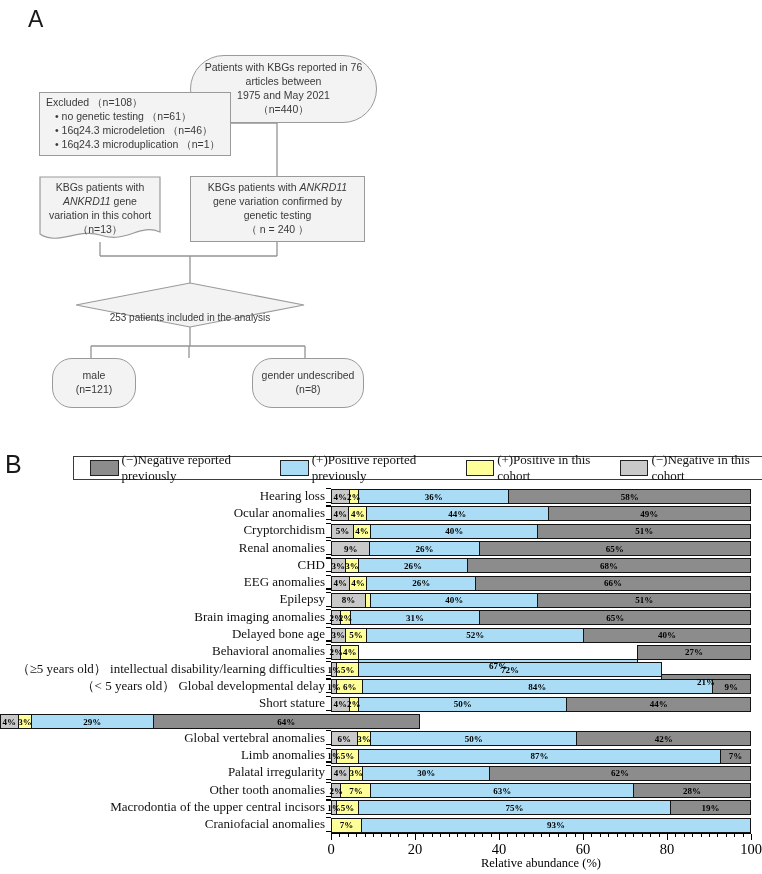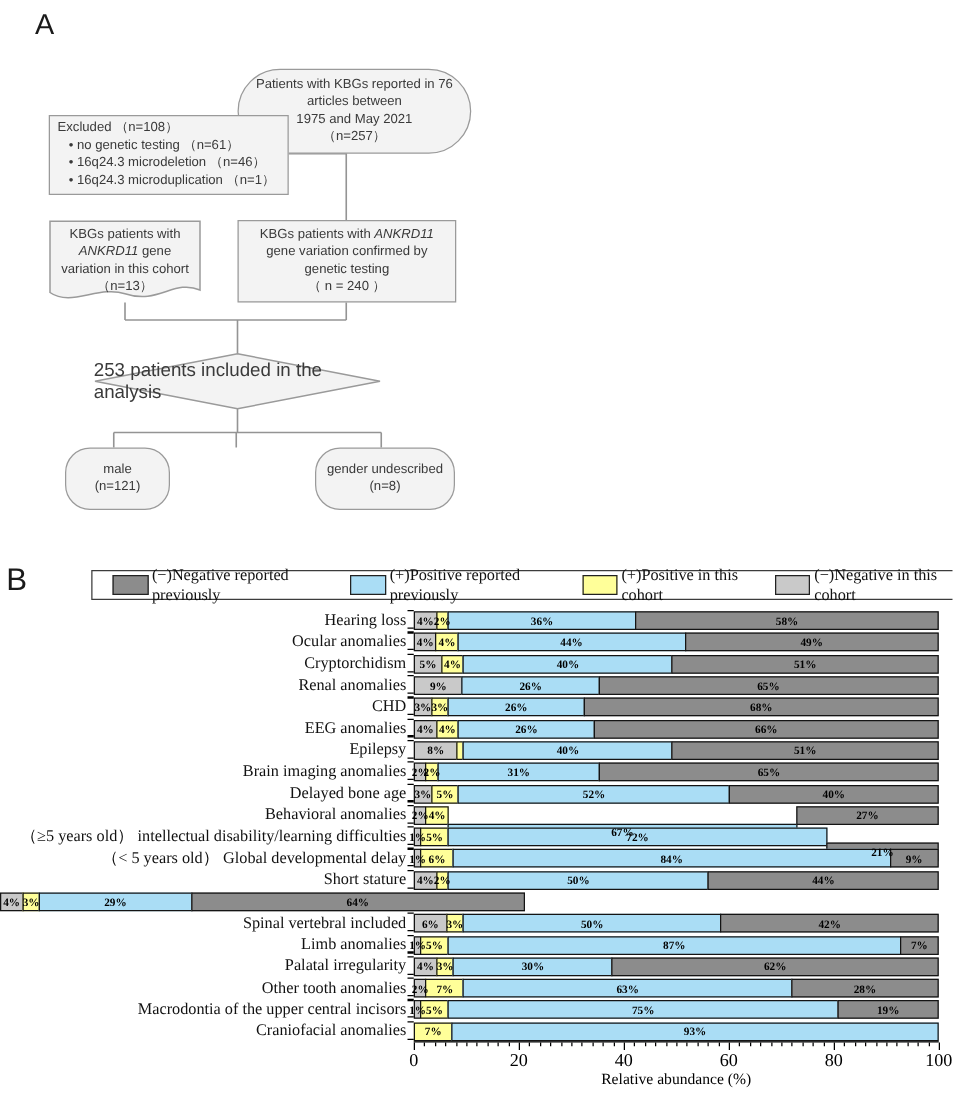--- a/index.html
+++ b/index.html
@@ -17,22 +17,22 @@
   .rect-excluded { left:39px; top:92px; width:178px; height:56px; text-align:left; padding:3px 6px; justify-content:flex-start;}
   .rect-excluded ul { list-style:none; margin-left:9px; }
   .rect-excluded li::before { content:"• "; }
   .rect-confirmed { left:190px; top:176px; width:173px; height:62px; padding:1px 0;}
   .doc-node { position:absolute; left:39px; top:176px; width:122px; height:72px; }
   .doc-node svg { position:absolute; left:0; top:0; }
   .doc-text { position:absolute; left:0; top:5px; width:122px; text-align:center;
               font-size:10.5px; line-height:1.32; color:#3a3a3a; }
   .diamond-node { position:absolute; left:75px; top:282px; width:230px; height:46px; }
   .diamond-node svg { position:absolute; left:0; top:0; }
-  .diamond-text { position:absolute; left:0; top:0; width:230px; height:46px; display:flex;
-                  align-items:center; justify-content:center; font-size:15px; color:#3a3a3a; }
+  .diamond-text { position:absolute; left:0; top:12px; width:230px; height:46px; display:flex;
+                  align-items:center; justify-content:center; font-size:10px; color:#3a3a3a; }
   .stadium-sm { border-radius:20px; height:46px; padding:1px 2px;}
   .node-male { left:52px; top:358px; width:78px; }
   .node-female { left:150px; top:358px; width:78px; }
   .node-gender { left:252px; top:358px; width:106px; }
 
   
   .panel-label-b { position:absolute; left:5px; top:450px; font-size:25px; color:#1a1a1a; }
   .legend { position:absolute; left:73px; top:456px; width:689px; height:22px; border:1.3px solid #3c3c3c;
             display:flex; align-items:center; justify-content:space-between; padding:0 16px;
             font-family:"Liberation Serif", serif; font-size:13px; color:#111; }
@@ -82,21 +82,21 @@
       <line x1="91" y1="346" x2="91" y2="358"></line>
       <line x1="189" y1="346" x2="189" y2="358"></line>
       <line x1="305" y1="346" x2="305" y2="358"></line>
     </g>
   </svg>
 
   <div class="node stadium-top">
     <div>Patients with KBGs reported in 76</div>
     <div>articles between</div>
     <div>1975 and May 2021</div>
-    <div>（n=257）</div>
+    <div>（n=440）</div>
   </div>
 
   <div class="node rect-excluded">
     <div>Excluded （n=108）</div>
     <ul>
       <li>no genetic testing （n=61）</li>
       <li>16q24.3 microdeletion （n=46）</li>
       <li>16q24.3 microduplication （n=1）</li>
     </ul>
   </div>
@@ -384,21 +384,21 @@
           </div>
           <div class="seg" style="width: 29%; background: rgb(170, 221, 245);">
             <span>29%</span>
           </div>
           <div class="seg" style="width: 64%; background: rgb(140, 140, 140);">
             <span>64%</span>
           </div>
         </div>
       </div>
       <div class="bar-row">
-        <div class="category-label">Spinal vertebral included</div>
+        <div class="category-label">Global vertebral anomalies</div>
         <div class="bar-track">
           <div class="seg" style="width: 5.94059%; background: rgb(201, 201, 201);">
             <span>6%</span>
           </div>
           <div class="seg" style="width: 2.9703%; background: rgb(255, 255, 153);">
             <span>3%</span>
           </div>
           <div class="seg" style="width: 49.505%; background: rgb(170, 221, 245);">
             <span>50%</span>
           </div>

